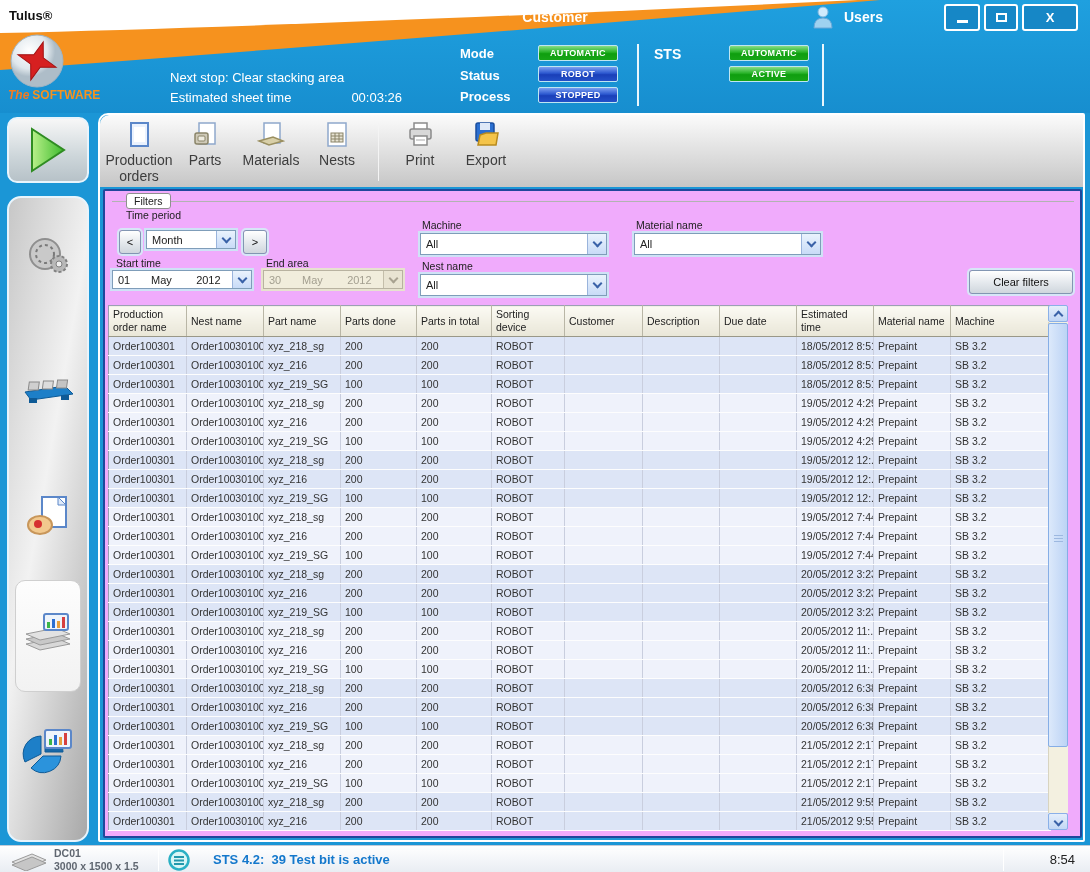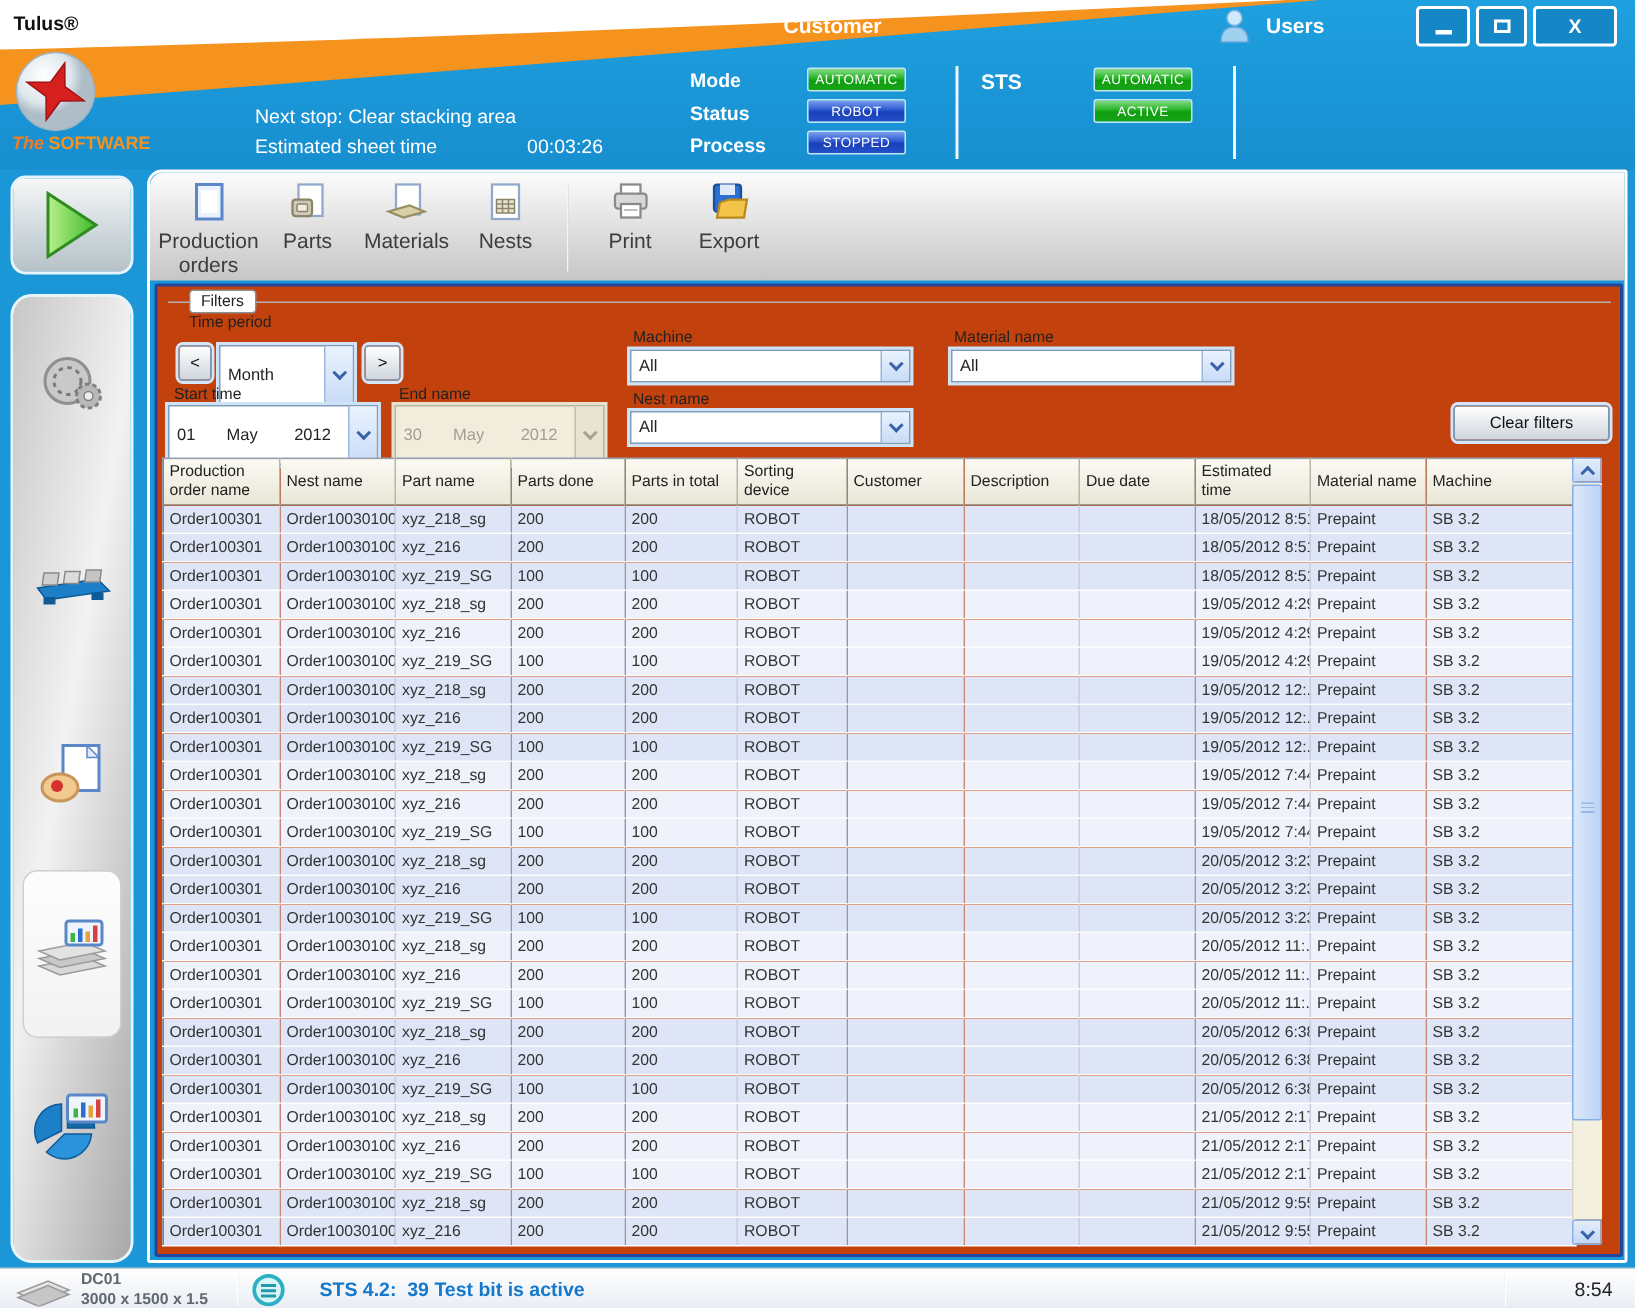--- a/index.html
+++ b/index.html
@@ -23,43 +23,43 @@
   .winbtn.min { width:36px; } .winbtn.max { width:34px; } .winbtn.close { width:56px; }
   .minbar { width:11px; height:3px; background:#fff; margin-top:8px; }
   .maxbox { width:11px; height:9px; border:2px solid #fff; background:transparent; }
   
   .progressbar { position:absolute; left:168px; top:40px; width:258px; height:25px; border:2px solid #e2f2fb; border-radius:13px; color:#fff; font-size:13px; display:flex; align-items:center; justify-content:flex-end; padding-right:10px; z-index:5; }
   .nextstop { position:absolute; left:170px; top:70px; color:#fff; font-size:13px; z-index:5; }
   .esttime { position:absolute; left:170px; top:90px; width:232px; display:flex; justify-content:space-between; color:#fff; font-size:13px; z-index:5; }
   .stat-labels { position:absolute; left:460px; top:46px; z-index:5; color:#fff; font-size:13px; font-weight:bold; }
   .stat-labels div { height:21.5px; }
   .stat-btns { position:absolute; left:538px; top:45px; z-index:5; display:flex; flex-direction:column; gap:5px; }
-  .led { width:66px; height:16px; border:1px solid #bfe6f2; border-radius:2px; color:#fff; font-size:9px; font-weight:normal; display:flex; align-items:center; justify-content:center; letter-spacing:.3px; }
+  .led { width:80px; height:16px; border:1px solid #bfe6f2; border-radius:2px; color:#fff; font-size:9px; font-weight:bold; display:flex; align-items:center; justify-content:center; letter-spacing:.3px; }
   .led.green { background:linear-gradient(#86dd86, #27b227 45%, #0f9e0f 55%, #17a517); }
   .led.blue  { background:linear-gradient(#7b9ff0, #2b57cf 45%, #1a3fb8 55%, #2450c8); }
   .vdivider { position:absolute; top:44px; width:2px; height:62px; background:#eaf6fc; z-index:5; }
   .sts-label { position:absolute; left:654px; top:46px; color:#fff; font-size:14px; font-weight:bold; z-index:5; }
   .sts-btns { position:absolute; left:729px; top:45px; z-index:5; display:flex; flex-direction:column; gap:5px; }
   
   .side-start { position:absolute; left:7px; top:117px; width:82px; height:66px; border:2px solid #e8f4fc; border-radius:10px; background:linear-gradient(#f7f7f7,#cdd6da 60%,#b7c2c8); display:flex; align-items:center; justify-content:center; }
   .side-panel { position:absolute; left:7px; top:196px; width:82px; height:646px; border:2px solid #e8f4fc; border-radius:14px; background:linear-gradient(100deg,#c7c7c7,#f2f2f2 45%,#a8a8a8); }
   .side-item { position:absolute; left:0; width:78px; display:flex; justify-content:center; }
   .side-sel { position:absolute; left:6px; top:382px; width:66px; height:112px; background:linear-gradient(#fdfdfd,#f2f2f2); border:1px solid #cfcfcf; border-radius:10px; display:flex; align-items:center; justify-content:center; }
   
   .main-frame { position:absolute; left:98px; top:113px; width:987px; height:729px; border:2px solid #fff; border-radius:10px 2px 2px 2px; }
   .toolbar { position:absolute; left:100px; top:115px; width:983px; height:72px; background:linear-gradient(#fbfbfb,#dedede 55%,#c6c6c6); border-radius:9px 0 0 0; display:flex; align-items:flex-start; padding:6px 0 0 8px; }
   .tool-item { width:62px; display:flex; flex-direction:column; align-items:center; gap:3px; margin-right:4px; cursor:default; }
   .tool-item .lbl { font-size:14px; color:#3d3d3d; text-align:center; line-height:1.15; }
   .tool-sep { width:1px; height:58px; background:#adadad; border-right:1px solid #f4f4f4; margin:2px 10px 0 6px; }
-  .content { position:absolute; left:103px; top:189px; width:979px; height:649px; background:#c2410c; border:2px solid #20479c; border-radius:2px; }
+  .content { position:absolute; left:103px; top:189px; width:979px; height:649px; background:#f0abfc; border:2px solid #20479c; border-radius:2px; }
   
   .fs-line { position:absolute; left:7px; top:10px; width:962px; height:1px; background:#b2b2b2; }
   .fs-legend { position:absolute; left:21px; top:2px; background:#fff; border:1px solid #8f8f8f; border-radius:3px; padding:1px 7px; font-size:10.5px; color:#222; z-index:2; }
   .flabel { position:absolute; font-size:10.5px; color:#222; }
-  .combo { position:absolute; height:40px; background:#fff; border:1px solid #7f9db9; box-shadow:0 0 0 2px #cfe2f6; display:flex; align-items:center; font-size:11px; color:#222; }
+  .combo { position:absolute; height:19px; background:#fff; border:1px solid #7f9db9; box-shadow:0 0 0 2px #cfe2f6; display:flex; align-items:center; font-size:11px; color:#222; }
   .combo .txt { flex:1; padding-left:5px; white-space:nowrap; overflow:hidden; }
   .combo .arrow { width:19px; align-self:stretch; background:linear-gradient(#eaf3fd,#c8dbf7); border-left:1px solid #9ab4dc; display:flex; align-items:center; justify-content:center; }
   .chev { width:7px; height:7px; border-right:2px solid #3a62a8; border-bottom:2px solid #3a62a8; transform:rotate(45deg); margin-top:-3px; }
   .chev.up { transform:rotate(-135deg); margin-top:3px; }
   .combo.disabled { background:#f1eddc; border-color:#b8b2a0; box-shadow:0 0 0 2px #e7e2cf; color:#a39f90; }
   .combo.disabled .arrow { background:#e9e4d2; border-left-color:#c4beaa; }
   .combo.disabled .chev { border-color:#a8a290; }
   .btn { background:linear-gradient(#ffffff,#e6eaee 50%,#cfd6dd); border:1px solid #8296b2; border-radius:3px; box-shadow:0 0 0 2px #d7e6f7; font-size:11px; color:#111; display:flex; align-items:center; justify-content:center; cursor:default; }
   .smallbtn { position:absolute; width:22px; height:24px; }
   .date-part { display:inline-block; }
@@ -292,21 +292,21 @@
   <div class="combo" style="left:7px; top:79px; width:140px;">
     <span class="txt">
       <span class="date-part" style="width:30px;">01</span>
       <span class="date-part" style="width:42px;">May</span>
       <span class="date-part">2012</span>
     </span>
     <span class="arrow">
         <span class="chev"></span>
       </span>
   </div>
-  <div class="flabel" style="left:161px; top:66px;">End name</div>
+  <div class="flabel" style="left:161px; top:66px;">End area</div>
   <div class="combo disabled" style="left:158px; top:79px; width:140px;">
     <span class="txt">
       <span class="date-part" style="width:30px;">30</span>
       <span class="date-part" style="width:42px;">May</span>
       <span class="date-part">2012</span>
     </span>
     <span class="arrow">
         <span class="chev"></span>
       </span>
   </div>

